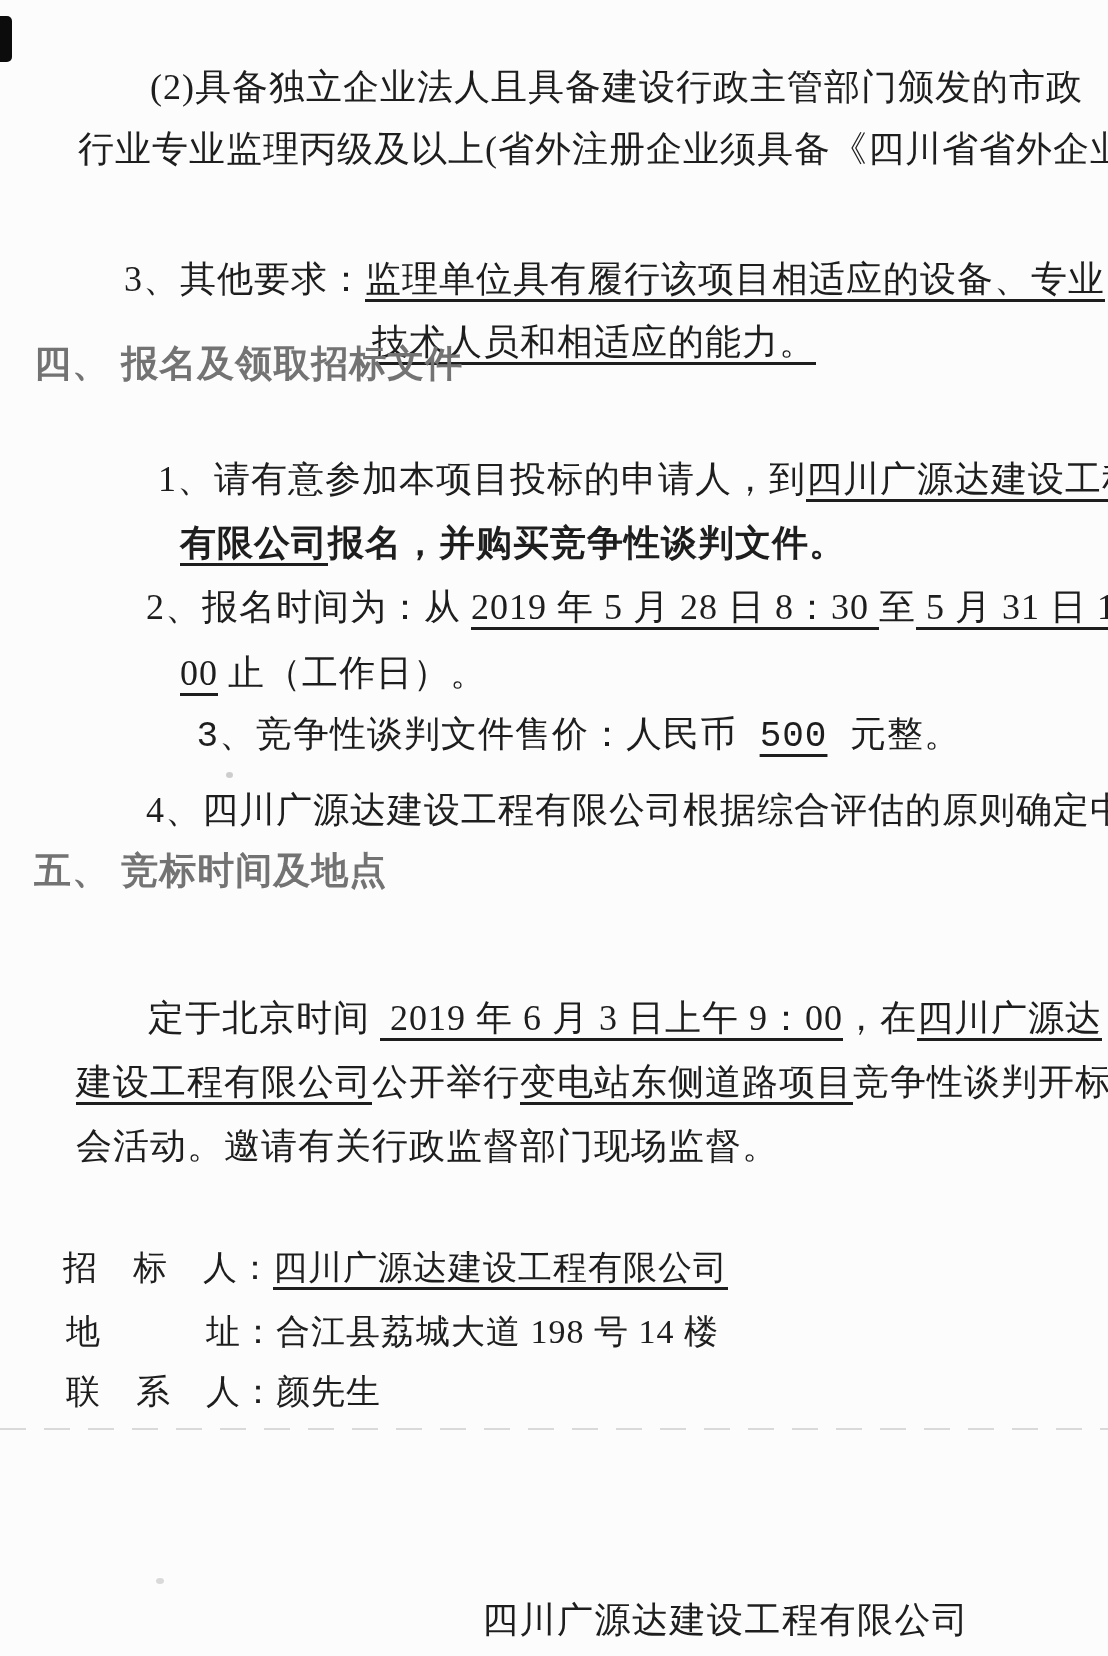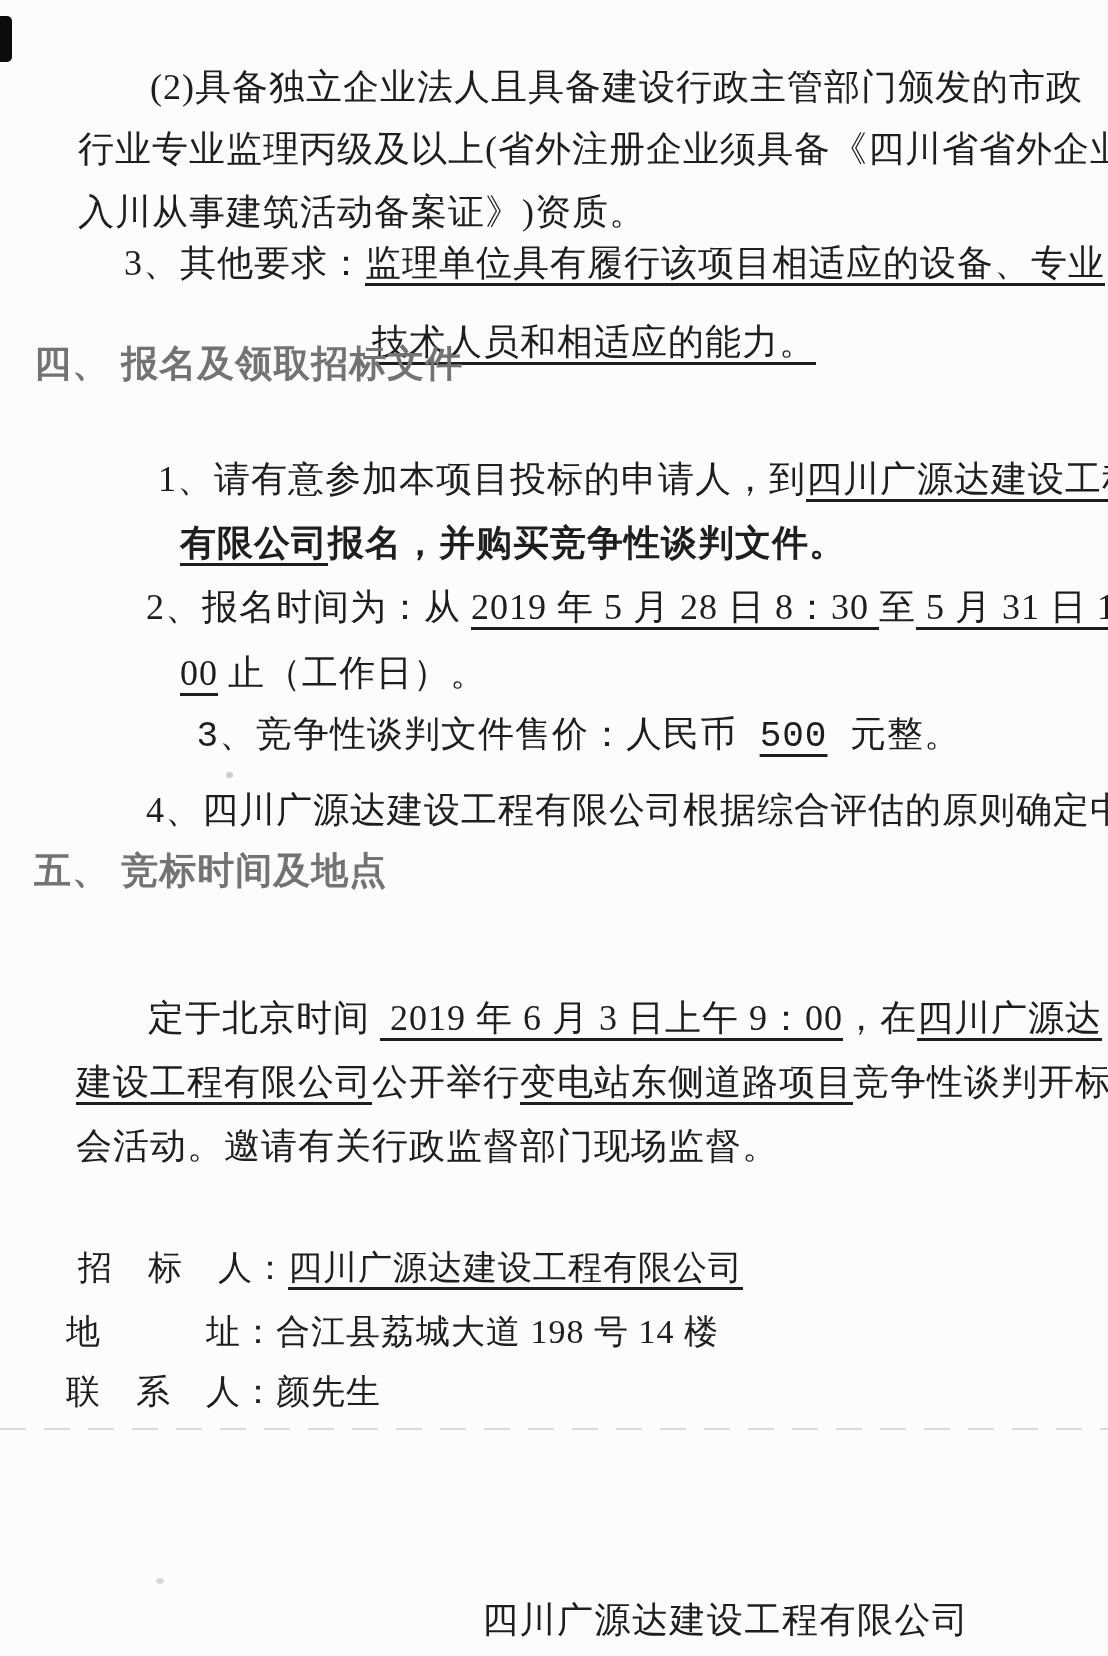--- a/index.html
+++ b/index.html
@@ -86,25 +86,22 @@
   <div class="faint-rule"></div>
   <div class="speck-1"></div>
   <div class="speck-2"></div>
 
   <div class="line" style="left:110px; top:24px;">
     <span>(2)具备独立企业法人且具备建设行政主管部门颁发的市政</span>
   </div>
   <div class="line" style="left:38px; top:86px;">
     <span>行业专业监理丙级及以上(省外注册企业须具备《四川省省外企业</span>
   </div>
-  <div class="line" style="left:38px; top:149px;">
-    <span>入川从事建筑活动备案证》)资质。</span>
-  </div>
 
-  <div class="line" style="left:84px; top:200px;">
+  <div class="line" style="left:84px; top:216px;">
     <span>3、其他要求：</span><span class="u">监理单位具有履行该项目相适应的设备、专业</span>
   </div>
   <div class="line" style="left:332px; top:279px;">
     <span class="u">技术人员和相适应的能力。</span>
   </div>
 
   <div class="heading" style="left:34px; top:343px;">四、 报名及领取招标文件</div>
 
   <div class="line" style="left:118px; top:416px;">
     <span>1、请有意参加本项目投标的申请人，到</span><span class="u">四川广源达建设工程</span>
@@ -133,21 +130,21 @@
   <div class="line" style="left:108px; top:955px;">
     <span>定于北京时间 </span><span class="u"> 2019 年 6 月 3 日上午 9：00</span><span>，在</span><span class="u">四川广源达</span>
   </div>
   <div class="line" style="left:36px; top:1019px;">
     <span class="u">建设工程有限公司</span><span>公开举行</span><span class="u">变电站东侧道路项目</span><span>竞争性谈判开标</span>
   </div>
   <div class="line" style="left:36px; top:1083px;">
     <span>会活动。邀请有关行政监督部门现场监督。</span>
   </div>
 
-  <div class="line contact-line" style="left:40px; top:1208px;">
+  <div class="line contact-line" style="left:25px; top:1208px;">
     <span>招　标　人：</span><span class="u">四川广源达建设工程有限公司</span>
   </div>
   <div class="line contact-line" style="left:28px; top:1272px;">
     <span>地　　　址：</span><span>合江县荔城大道 198 号 14 楼</span>
   </div>
   <div class="line contact-line" style="left:28px; top:1332px;">
     <span>联　系　人：</span><span>颜先生</span>
   </div>
 
   <div class="line sig-line" style="left:440px; top:1557px;">

